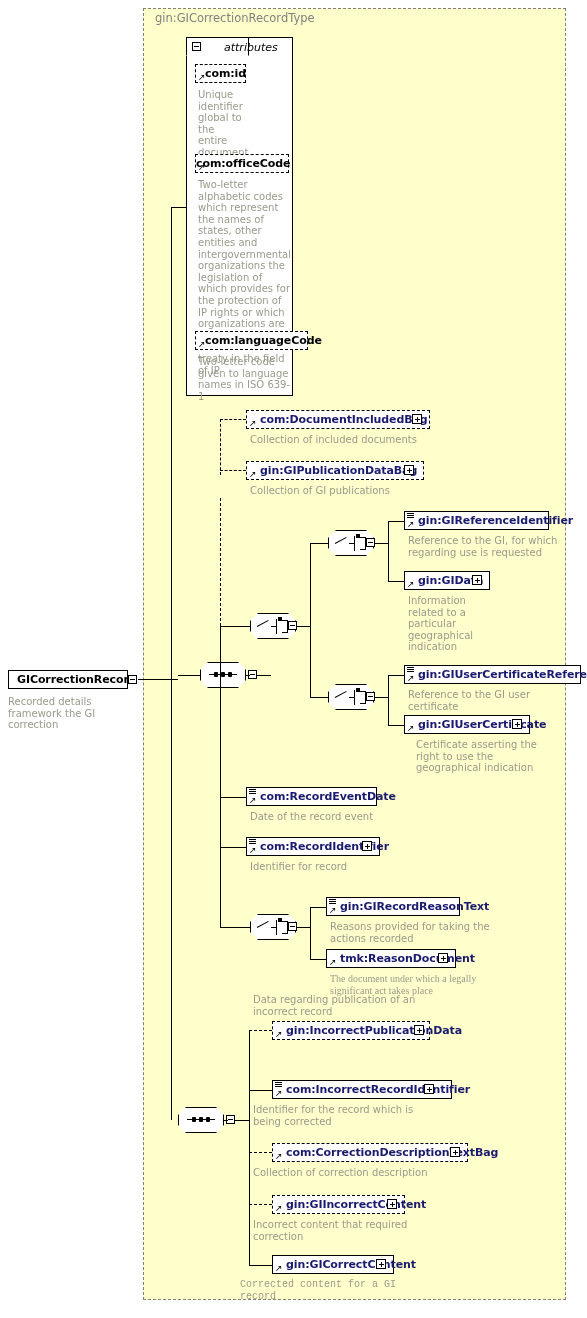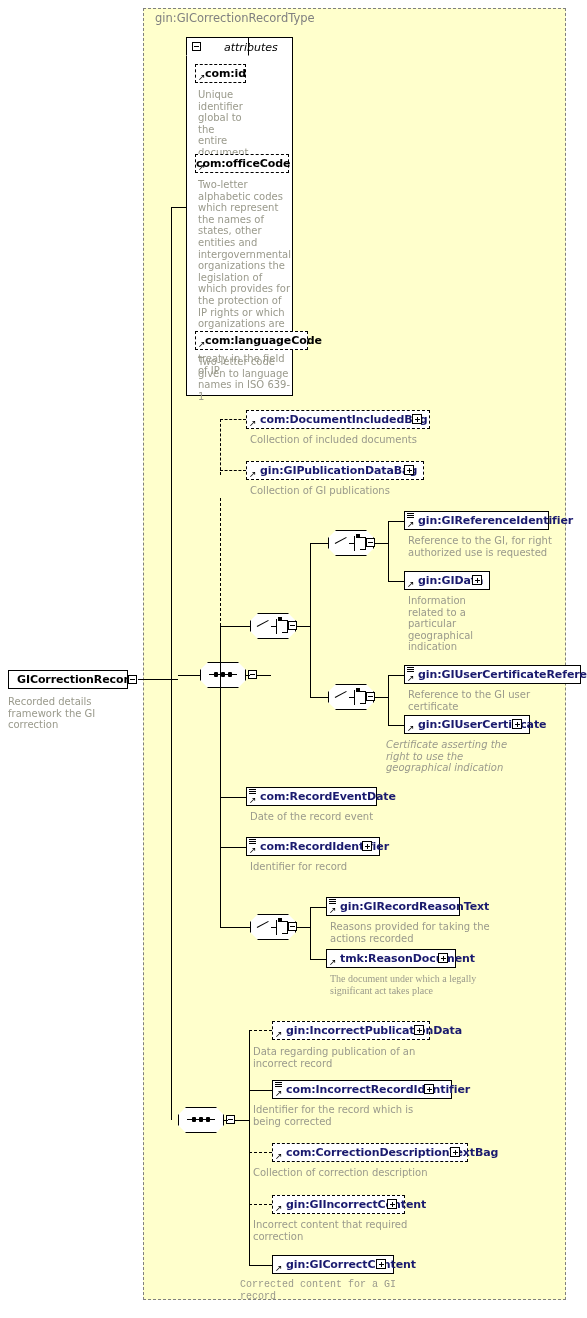--- a/index.html
+++ b/index.html
@@ -251,21 +251,21 @@
 <div class="node solid" style="left:404px;top:511px;width:145px;">
   <span class="shadow"></span>
   <span class="lines-glyph">
       <i></i>
       <i></i>
       <i></i>
     </span>
   <span class="arrow-glyph">↗</span>
   <span class="name">gin:GIReferenceIdentifier</span>
 </div>
-<div class="doc" style="left:408px;top:535px;width:150px;">Reference to the GI, for right authorized use is requested</div>
+<div class="doc" style="left:408px;top:535px;width:150px;">Reference to the GI, for which regarding use is requested</div>
 
 <div class="ln-h" style="left:388px;top:581px;width:16px;"></div>
 <div class="node solid" style="left:404px;top:571px;width:86px;">
   <span class="shadow"></span>
   <span class="arrow-glyph">↗</span>
   <span class="name">gin:GIData</span>
 </div>
 <div class="plus-box" style="left:472px;top:575px;"></div>
 <div class="doc" style="left:408px;top:595px;width:62px;">Information related to a particular geographical indication</div>
 
@@ -302,21 +302,21 @@
 </div>
 <div class="doc" style="left:408px;top:689px;width:170px;">Reference to the GI user certificate</div>
 
 <div class="ln-h" style="left:388px;top:725px;width:16px;"></div>
 <div class="node solid" style="left:404px;top:715px;width:126px;">
   <span class="shadow"></span>
   <span class="arrow-glyph">↗</span>
   <span class="name">gin:GIUserCertificate</span>
 </div>
 <div class="plus-box" style="left:512px;top:719px;"></div>
-<div class="doc" style="left:386px;top:739px;width:130px;font-style:italic;">Certificate asserting the right to use the geographical indication</div>
+<div class="doc" style="left:416px;top:739px;width:130px;">Certificate asserting the right to use the geographical indication</div>
 
 <div class="ln-h" style="left:220px;top:797px;width:26px;"></div>
 <div class="ln-v" style="left:220px;top:626px;height:171px;"></div>
 <div class="node solid" style="left:246px;top:787px;width:131px;">
   <span class="shadow"></span>
   <span class="lines-glyph">
       <i></i>
       <i></i>
       <i></i>
     </span>
@@ -397,21 +397,21 @@
 <div class="ln-h" style="left:235px;top:1120px;width:14px;"></div>
 <div class="ln-v" style="left:249px;top:1030px;height:235px;"></div>
 
 <div class="ln-h dash" style="left:249px;top:1030px;width:23px;"></div>
 <div class="node dashed" style="left:272px;top:1021px;width:158px;">
   <span class="shadow"></span>
   <span class="arrow-glyph">↗</span>
   <span class="name">gin:IncorrectPublicationData</span>
 </div>
 <div class="plus-box" style="left:414px;top:1025px;"></div>
-<div class="doc" style="left:253px;top:1046px;width:170px;">Data regarding publication of an incorrect record</div>
+<div class="doc" style="left:253px;top:994px;width:170px;">Data regarding publication of an incorrect record</div>
 
 <div class="ln-h" style="left:249px;top:1090px;width:23px;"></div>
 <div class="node solid" style="left:272px;top:1080px;width:180px;">
   <span class="shadow"></span>
   <span class="lines-glyph">
       <i></i>
       <i></i>
       <i></i>
     </span>
   <span class="arrow-glyph">↗</span>

